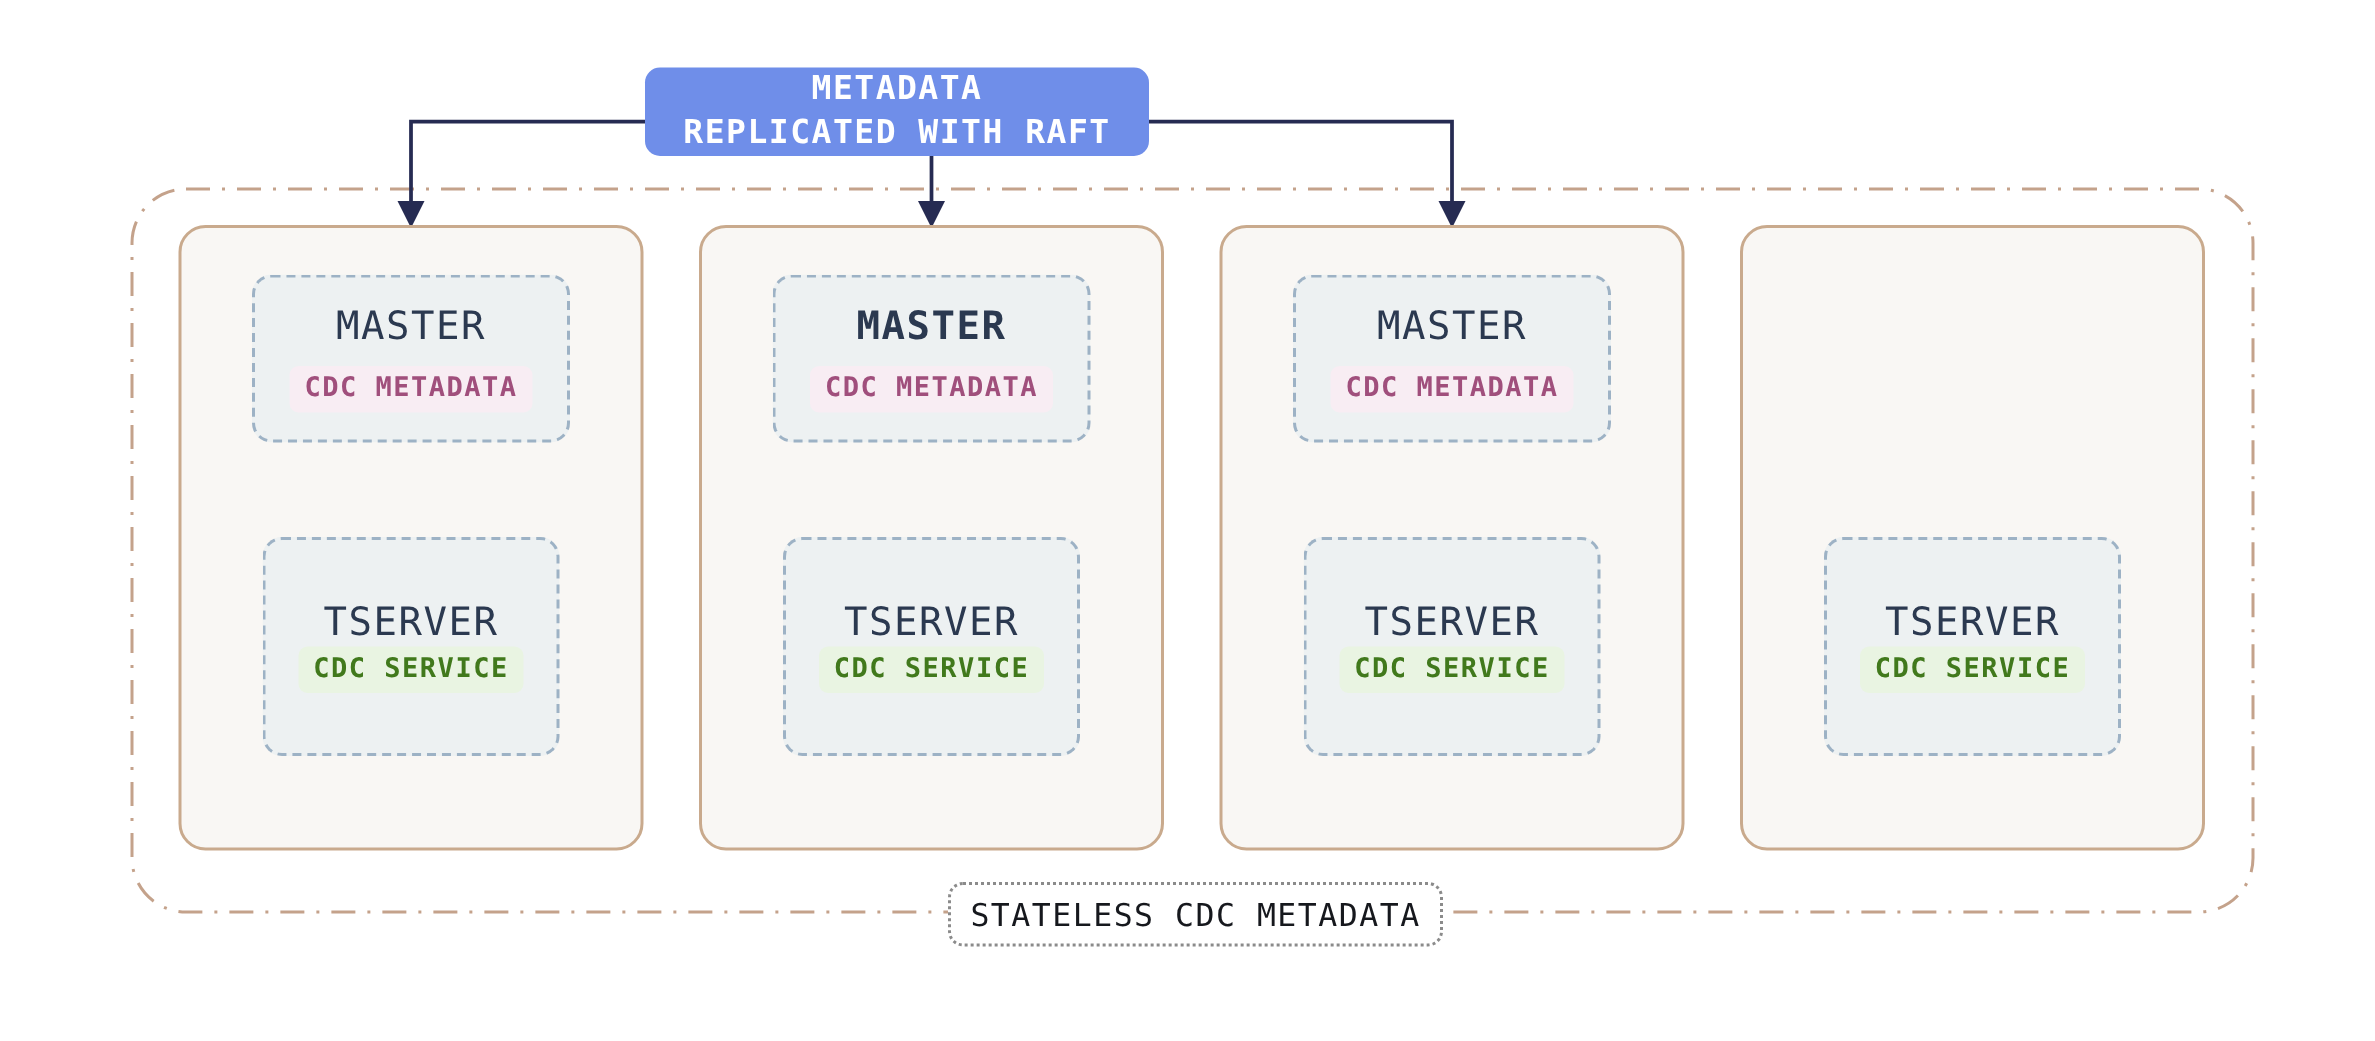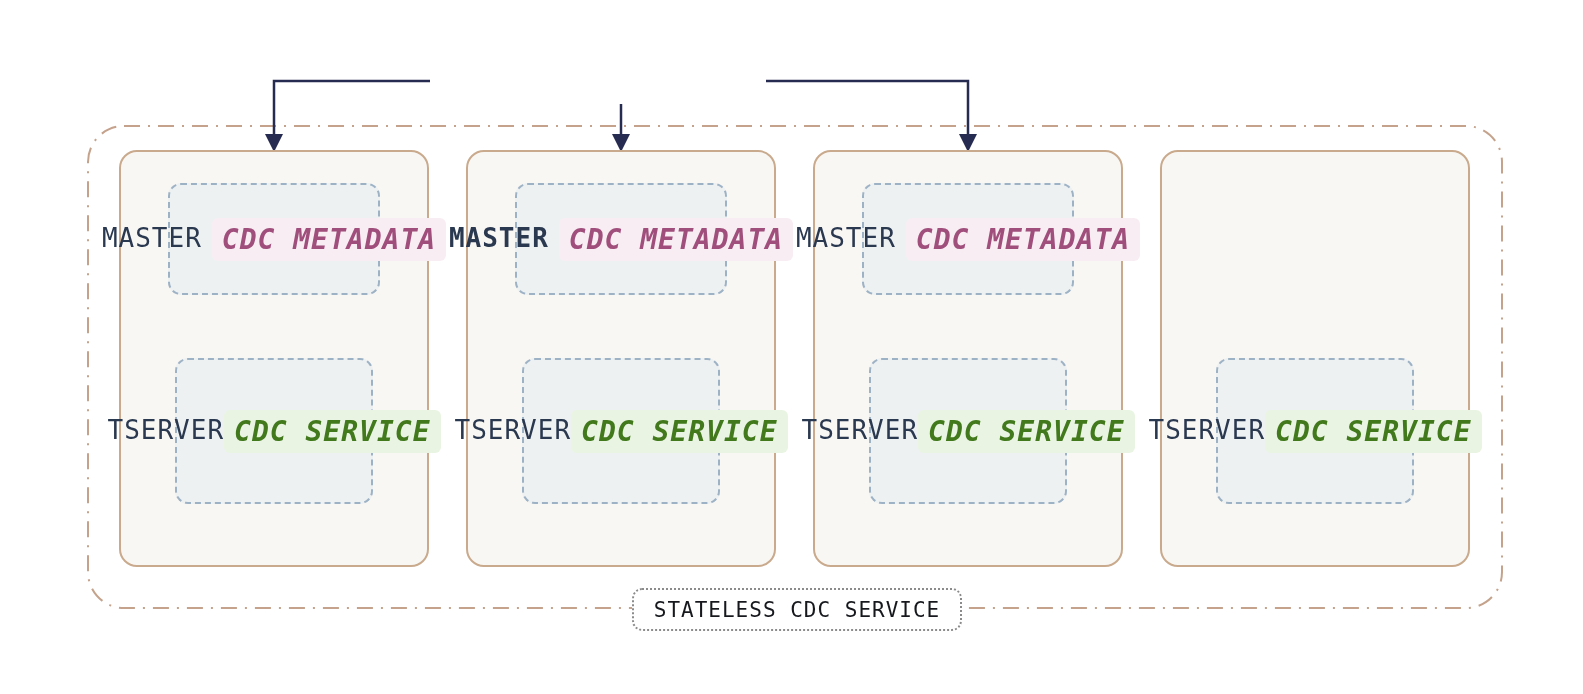--- a/index.html
+++ b/index.html
@@ -27,33 +27,33 @@
   .node.n1{left:466px;}
   .node.n2{left:813px;}
   .node.n3{left:1160px;}
 
   .inner-box{
     position:absolute;left:50%;transform:translateX(-50%);
     background:#edf1f2;
     border:2px dashed #9db2c5;
     border-radius:13px;
     box-sizing:border-box;
-    display:flex;align-items:center;justify-content:center;
+    display:flex;flex-direction:column;align-items:center;justify-content:center;
   }
   .master-box{top:31px;width:212px;height:112px;gap:10px;}
   .tserver-box{top:206px;width:198px;height:146px;}
 
   .unit-label{
     font-size:26px;letter-spacing:1px;color:#2b3950;line-height:1.2;
     white-space:nowrap;
   }
   .unit-label.bold{font-weight:bold;}
   .badge{
-    font-size:28px;font-weight:bold;letter-spacing:1px;line-height:1.25;
-    padding:4px 10px;border-radius:6px;white-space:nowrap;font-style:italic;
+    font-size:18px;font-weight:bold;letter-spacing:1px;line-height:1.25;
+    padding:4px 10px;border-radius:6px;white-space:nowrap;
   }
   .badge.pink{color:#a04f7c;background:#f8edf3;}
   .badge.green{color:#41791c;background:#e9f4e2;text-align:right;}
 
   
   .title-box{
     position:absolute;left:430px;top:45px;width:336px;height:59px;
     background:#6f8ee9;border-radius:10px;
     display:flex;flex-direction:column;align-items:center;justify-content:center;
     color:#ffffff;font-weight:bold;font-size:22px;letter-spacing:1px;line-height:1.3;
@@ -122,16 +122,20 @@
     </div>
   </div>
 
   <div class="node n3">
     <div class="inner-box tserver-box">
       <div class="unit-label">TSERVER</div>
       <div class="badge green">CDC SERVICE</div>
     </div>
   </div>
 
+  <div class="title-box">
+    <div>METADATA</div>
+    <div>REPLICATED WITH RAFT</div>
+  </div>
 
-  <div class="group-label">STATELESS CDC SERVICE</div>
+  <div class="group-label">STATELESS CDC METADATA</div>
 
 </div>
 
 </body></html>

